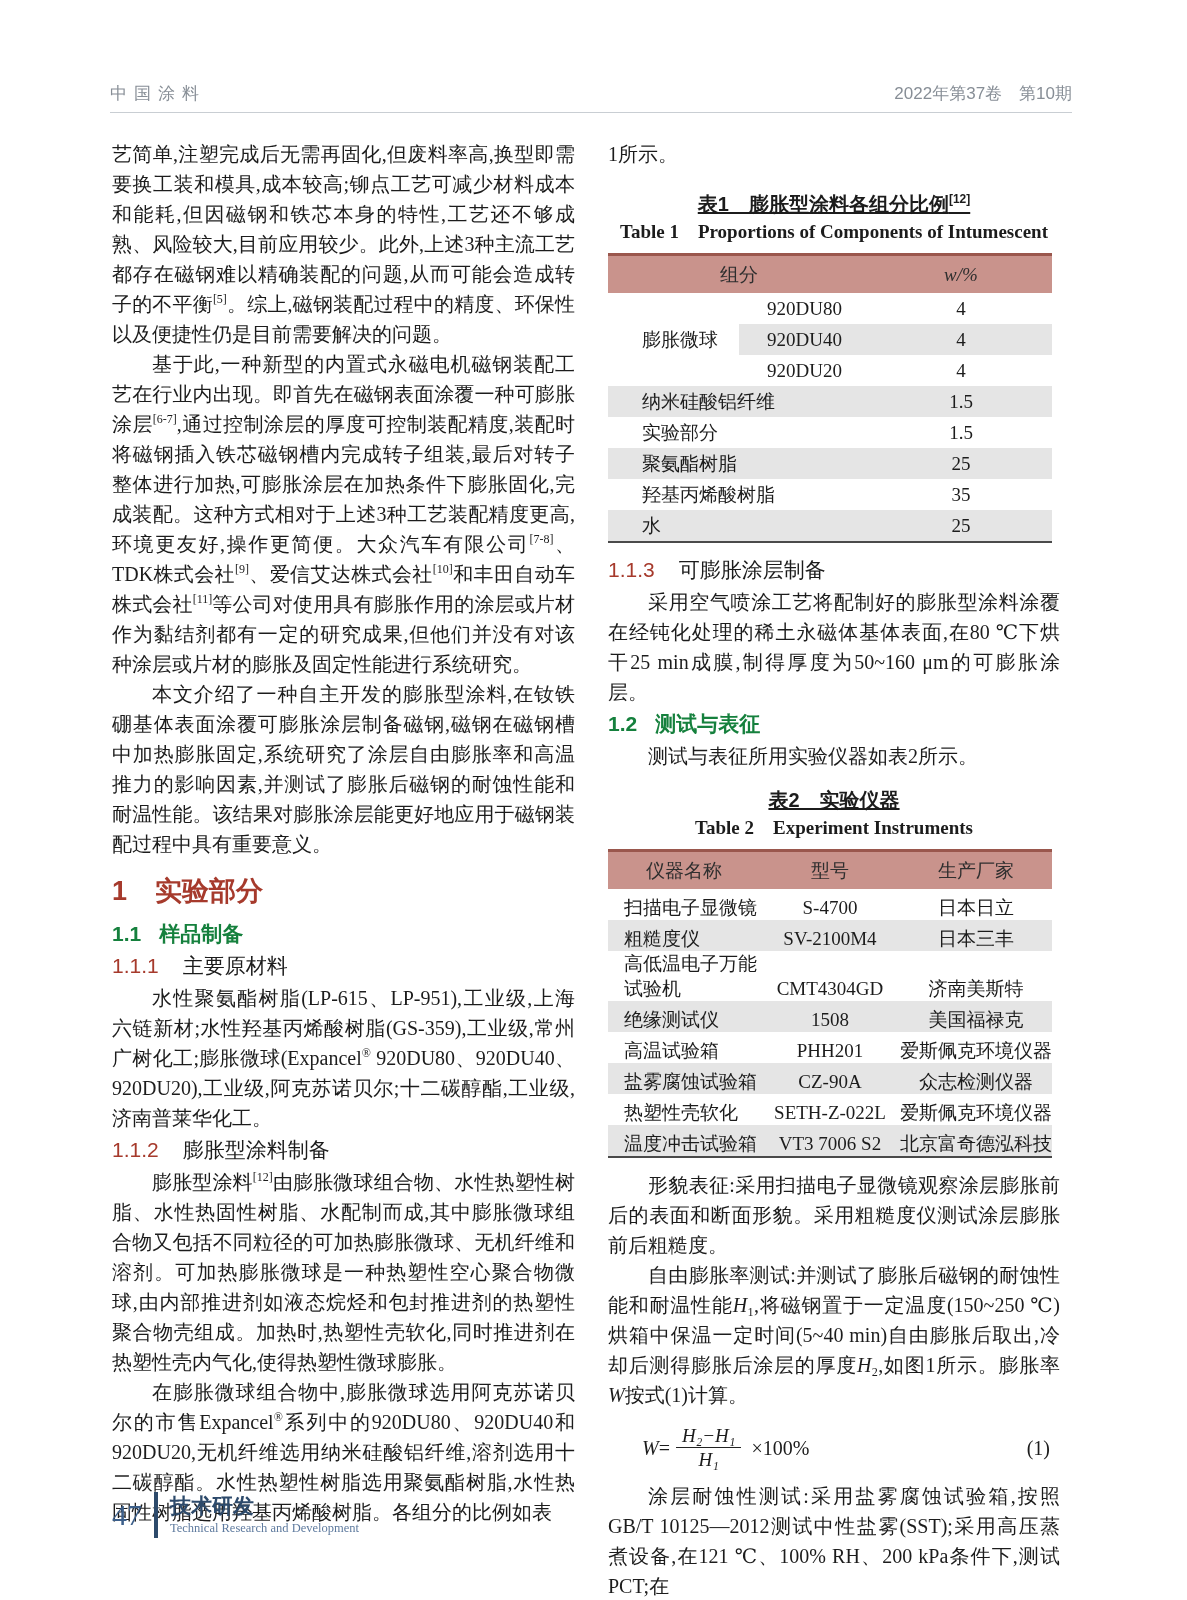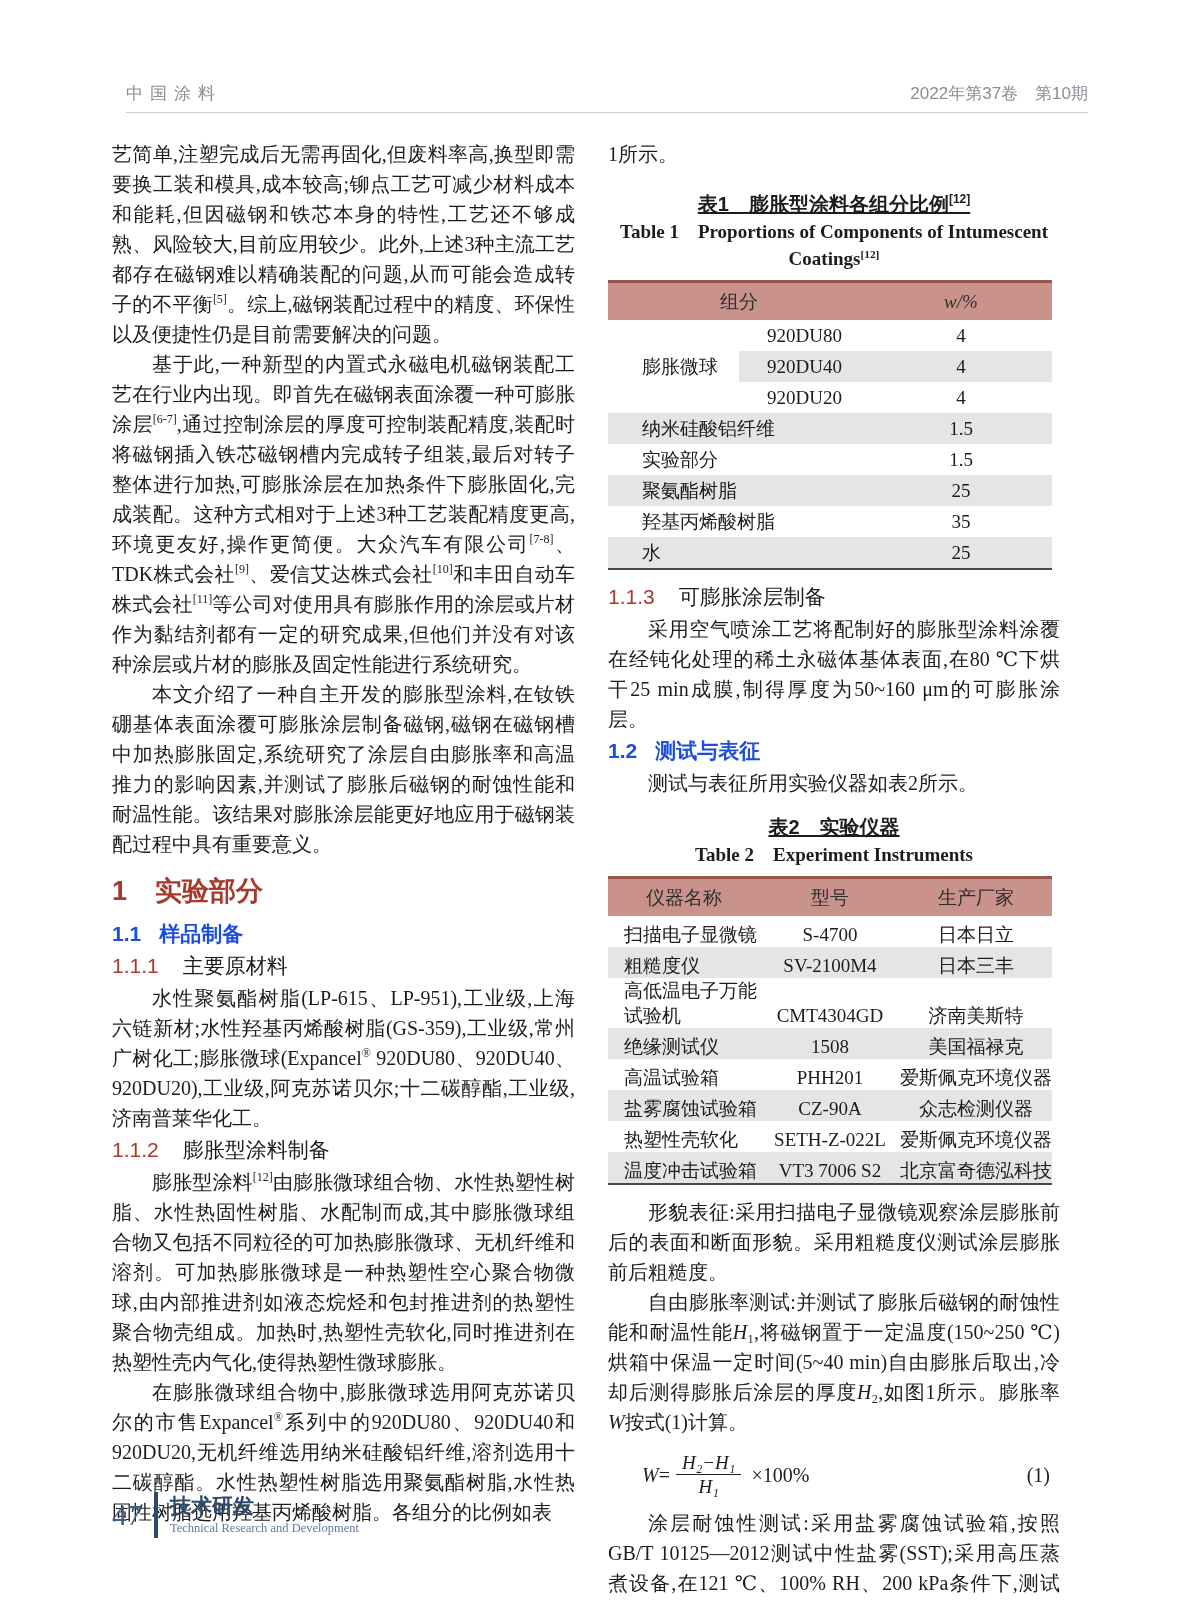--- a/index.html
+++ b/index.html
@@ -3,40 +3,40 @@
 <meta charset="utf-8">
 <style>
   html,body { margin:0; padding:0; background:#ffffff; }
   .page {
     position:relative; width:1187px; height:1600px; background:#ffffff;
     font-family:"Liberation Serif","DejaVu Serif",serif; color:#1c1c1c;
     overflow:hidden;
   }
   
   .page-header {
-    position:absolute; left:126px; top:82px; width:962px;
+    position:absolute; left:110px; top:82px; width:962px;
     display:flex; justify-content:space-between; align-items:flex-end;
     padding-bottom:7px; border-bottom:1.5px solid #c9ced3;
     color:#878e96; font-size:17px; font-family:"Liberation Sans","DejaVu Sans",sans-serif;
   }
   .journal-name { letter-spacing:7px; }
   
   .col { position:absolute; top:126px; font-size:20px; line-height:30px; text-align:justify; }
   .col-left  { left:112px; width:463px; }
   .col-right { left:608px; width:452px; }
   .col p { margin:0; text-indent:2em; }
   .col p.no-indent { text-indent:0;margin-top:13px; }
   .sup { font-size:0.6em; vertical-align:super; line-height:0; }
   .var { font-style:italic; }
   
   .h-sec { font-family:"Liberation Sans","DejaVu Sans",sans-serif; font-weight:bold;
            color:#a63a2c; font-size:27px; line-height:34px; margin:15px 0 11px; text-align:left; }
   .h-sec .h-num { margin-right:28px; }
   .h-sub { font-family:"Liberation Sans","DejaVu Sans",sans-serif; font-weight:bold;
-           color:#1d4ed8; font-size:21px; line-height:29px; margin:2px 0 3px; text-align:left; }
+           color:#15803d; font-size:21px; line-height:29px; margin:2px 0 3px; text-align:left; }
   .h-sub .h-num { margin-right:18px; }
   .h-sub3 { font-family:"Liberation Sans","DejaVu Sans",sans-serif; font-size:21px;
             line-height:29px; margin:2px 0 3px; color:#1c1c1c; text-align:left; }
   .h-sub3 .h-num { color:#a63a2c; margin-right:24px; }
   
   .tbl-caption { text-align:center; margin-top:22px; margin-bottom:8px; line-height:27px; }
   .tbl-caption .cap-zh { font-family:"Liberation Sans","DejaVu Sans",sans-serif;
                          font-weight:bold; font-size:20px; display:block;text-decoration:underline; }
   .tbl-caption .cap-en { font-weight:bold; font-size:19px; display:block; }
   
@@ -109,21 +109,20 @@
     <p><span>膨胀型涂料</span><span class="sup">[12]</span><span>由膨胀微球组合物、水性热塑性树脂、水性热固性树脂、水配制而成,其中膨胀微球组合物又包括不同粒径的可加热膨胀微球、无机纤维和溶剂。可加热膨胀微球是一种热塑性空心聚合物微球,由内部推进剂如液态烷烃和包封推进剂的热塑性聚合物壳组成。加热时,热塑性壳软化,同时推进剂在热塑性壳内气化,使得热塑性微球膨胀。</span></p>
     <p><span>在膨胀微球组合物中,膨胀微球选用阿克苏诺贝尔的市售Expancel</span><span class="sup">®</span><span>系列中的920DU80、920DU40和920DU20,无机纤维选用纳米硅酸铝纤维,溶剂选用十二碳醇酯。水性热塑性树脂选用聚氨酯树脂,水性热固性树脂选用羟基丙烯酸树脂。各组分的比例如表</span></p>
   </div>
 
   <div class="col col-right">
     <p class="no-indent">1所示。</p>
 
     <div class="tbl-caption">
       <span class="cap-zh"><span>表1　膨胀型涂料各组分比例</span><span class="sup">[12]</span></span>
       <span class="cap-en">Table 1　Proportions of Components of Intumescent</span>
-      <span class="cap-en"><span>Coatings</span><span class="sup">[12]</span></span>
     </div>
 
     <div class="tbl">
       <div class="t-head">
         <div class="t1-h-comp">组分</div>
         <div class="t1-h-w">w/%</div>
       </div>
       <div class="t1-group">
         <div class="t1-group-label">膨胀微球</div>
         <div class="t1-group-rows">

